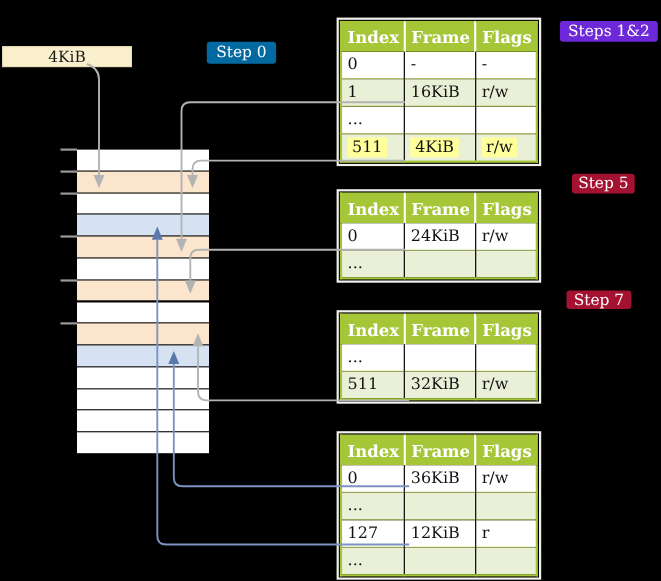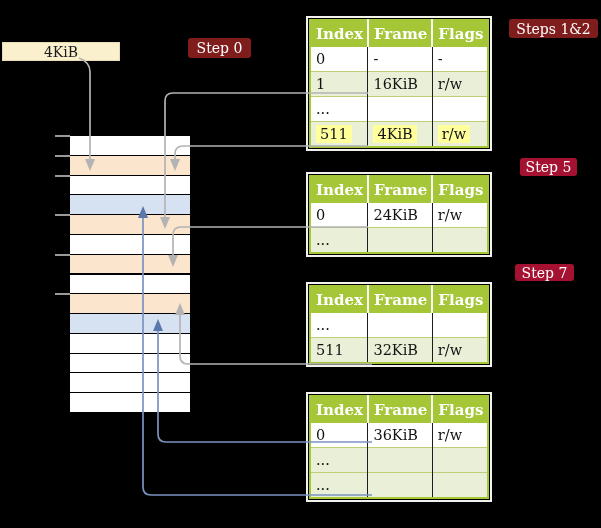--- a/index.html
+++ b/index.html
@@ -39,22 +39,22 @@
   svg.arrows { position:absolute; left:0; top:0; pointer-events:none; }
 </style>
 </head>
 <body>
 
 <div class="stage">
   <div class="size-box" id="size-box" style="background: rgb(251, 240, 206);">
     <span>4KiB</span>
   </div>
   <div id="steps">
-      <div class="step-badge" style="left: 188px; top: 38px; width: 63px; height: 20px; background: #7f1d1d; color: rgb(255, 255, 255);">Step 0</div>
-      <div class="step-badge" style="left: 509px; top: 19px; width: 89px; height: 19px; background: #7f1d1d; color: rgb(255, 255, 255);">Steps 1&amp;2</div>
+      <div class="step-badge" style="left: 188px; top: 38px; width: 63px; height: 20px; background: #0369a1; color: rgb(255, 255, 255);">Step 0</div>
+      <div class="step-badge" style="left: 509px; top: 19px; width: 89px; height: 19px; background: #6d28d9; color: rgb(255, 255, 255);">Steps 1&amp;2</div>
       <div class="step-badge" style="left: 520px; top: 158px; width: 57px; height: 18px; background: rgb(165, 18, 49); color: rgb(255, 255, 255);">Step 5</div>
       <div class="step-badge" style="left: 515px; top: 264px; width: 59px; height: 17px; background: rgb(165, 18, 49); color: rgb(255, 255, 255);">Step 7</div>
     </div>
   <div id="memcol">
       <div class="mem-row" style="top: 136px; height: 18.8px; background: rgb(255, 255, 255);"></div>
       <div class="mem-row" style="top: 155.8px; height: 18.8px; background: rgb(252, 229, 205);"></div>
       <div class="mem-row" style="top: 175.6px; height: 18.8px; background: rgb(255, 255, 255);"></div>
       <div class="mem-row" style="top: 195.4px; height: 18.8px; background: rgb(214, 226, 242);"></div>
       <div class="mem-row" style="top: 215.1px; height: 18.8px; background: rgb(252, 229, 205);"></div>
       <div class="mem-row" style="top: 234.9px; height: 18.8px; background: rgb(255, 255, 255);"></div>
@@ -187,20 +187,25 @@
               <td>0</td>
               <td>36KiB</td>
               <td>r/w</td>
             </tr>
             <tr>
               <td style="background: rgb(234, 240, 216);">...</td>
               <td style="background: rgb(234, 240, 216);"></td>
               <td style="background: rgb(234, 240, 216);"></td>
             </tr>
             <tr>
+              <td>127</td>
+              <td>12KiB</td>
+              <td>r</td>
+            </tr>
+            <tr>
               <td style="background: rgb(234, 240, 216);">...</td>
               <td style="background: rgb(234, 240, 216);"></td>
               <td style="background: rgb(234, 240, 216);"></td>
             </tr>
           </tbody>
         </table>
       </div>
     </div>
   <svg id="arrows" class="arrows" width="601" height="528" viewBox="0 0 601 528">
       <path d="M79 58 Q90 62 90 72 L90 160" fill="none" stroke="#b3b3b3" stroke-width="1.7"></path>

